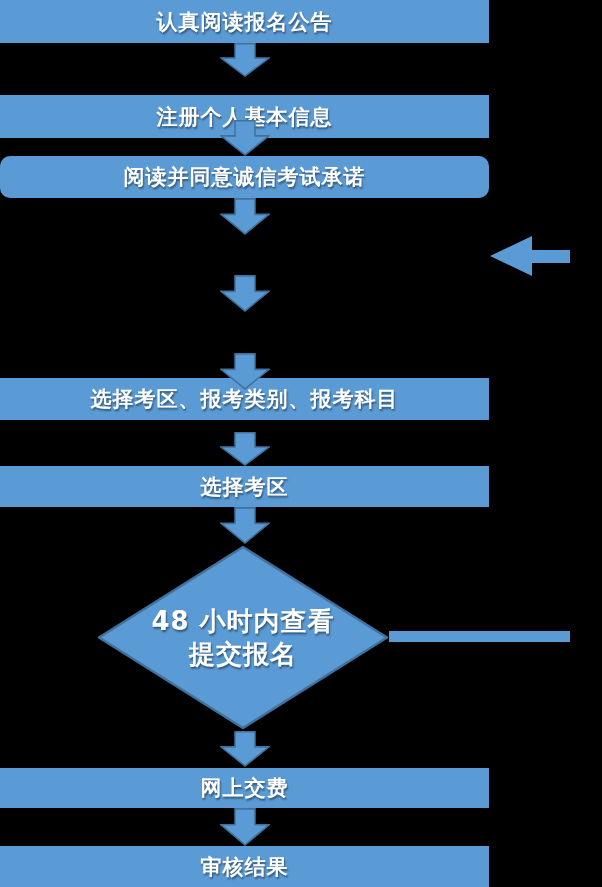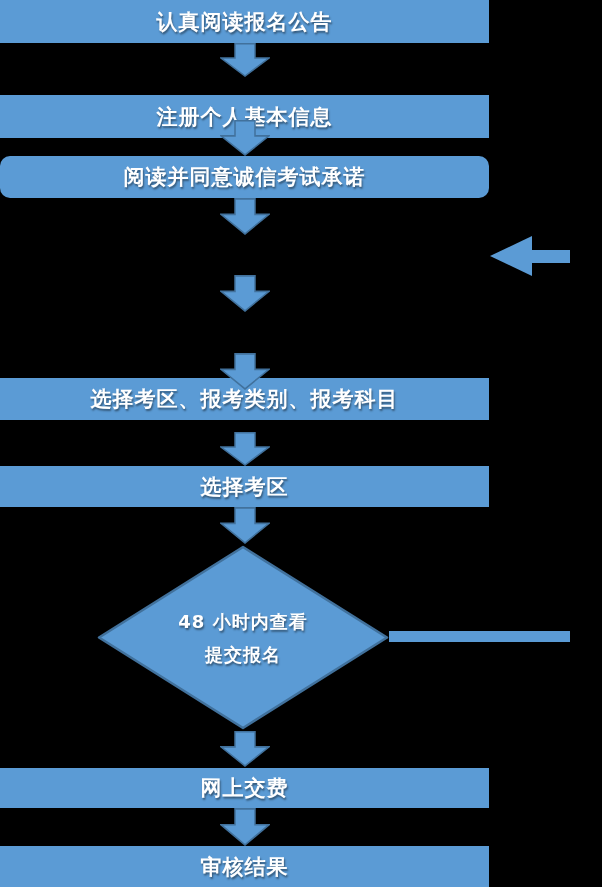--- a/index.html
+++ b/index.html
@@ -47,21 +47,21 @@
     position: absolute;
     left: 97px;
     top: 545px;
     width: 292px;
     height: 185px;
     display: flex;
     flex-direction: column;
     align-items: center;
     justify-content: center;
     color: #ffffff;
-    font-size: 18px;
+    font-size: 26px;
     font-weight: bold;
     letter-spacing: 1px;
     line-height: 33px;
     text-shadow: 1px 2px 2px rgba(0,0,0,0.45);
     text-align: center;
   }
   .loop-line {
     position: absolute;
     background: #5b9bd5;
   }

